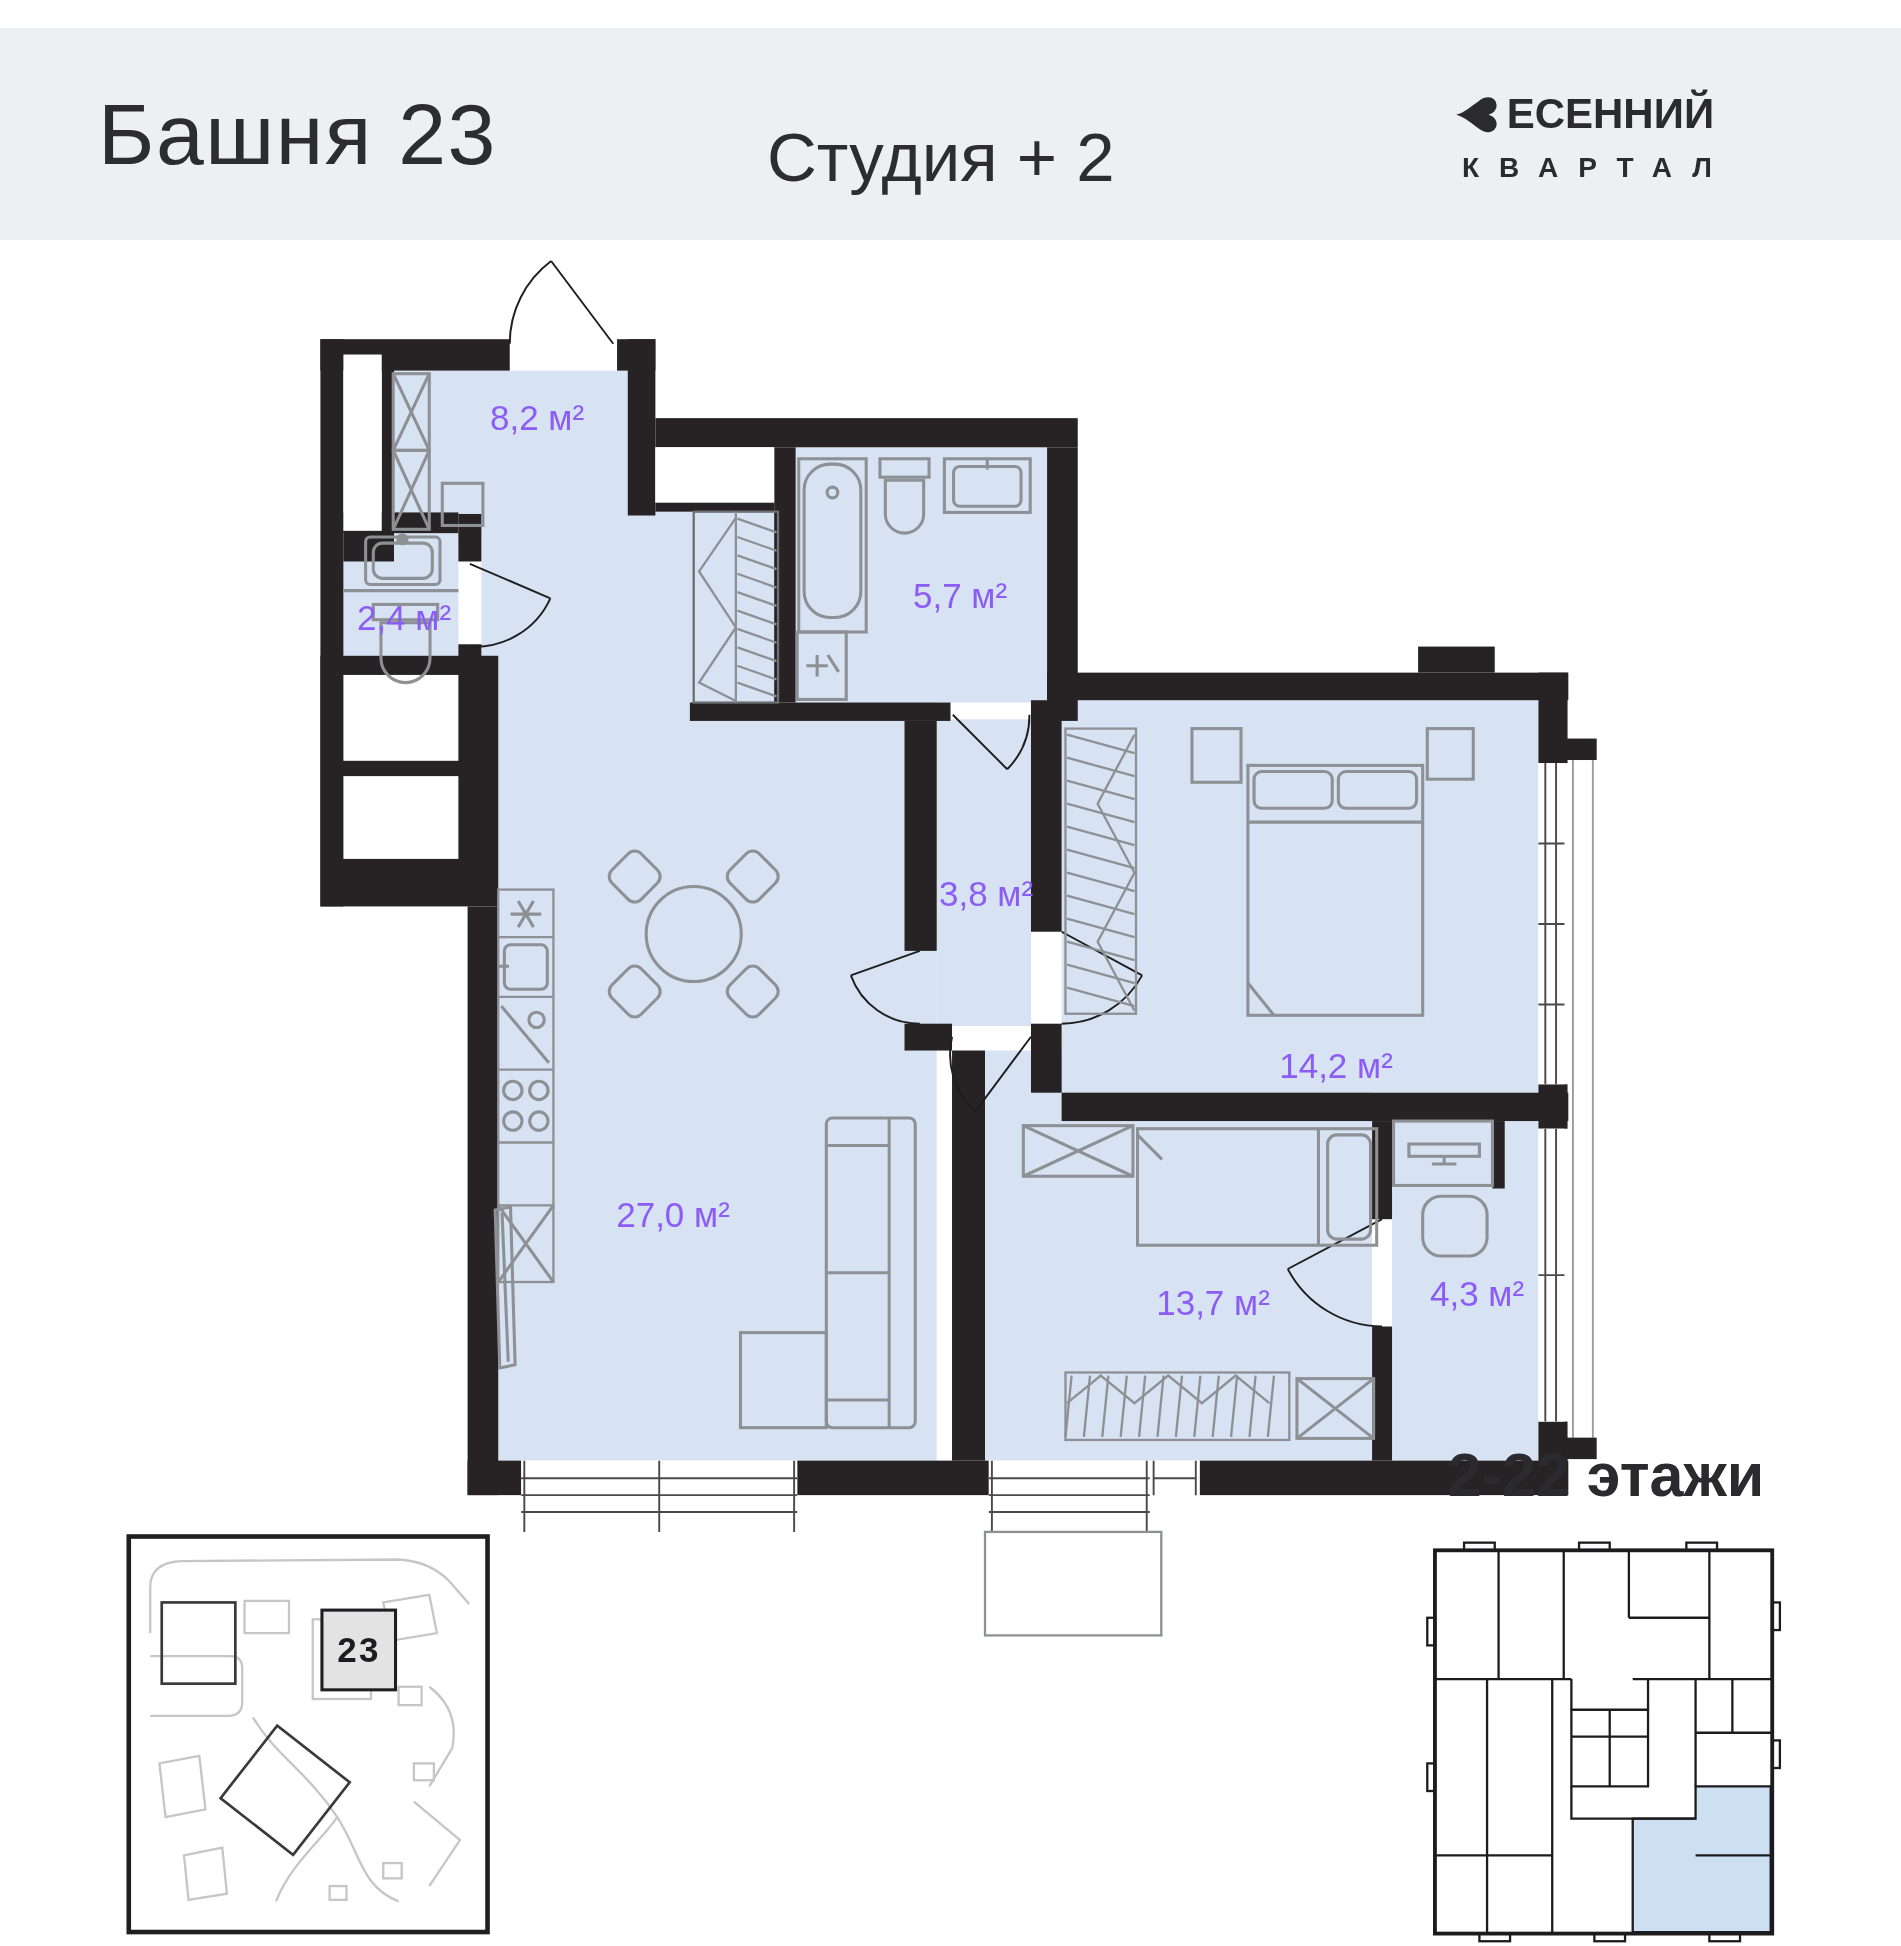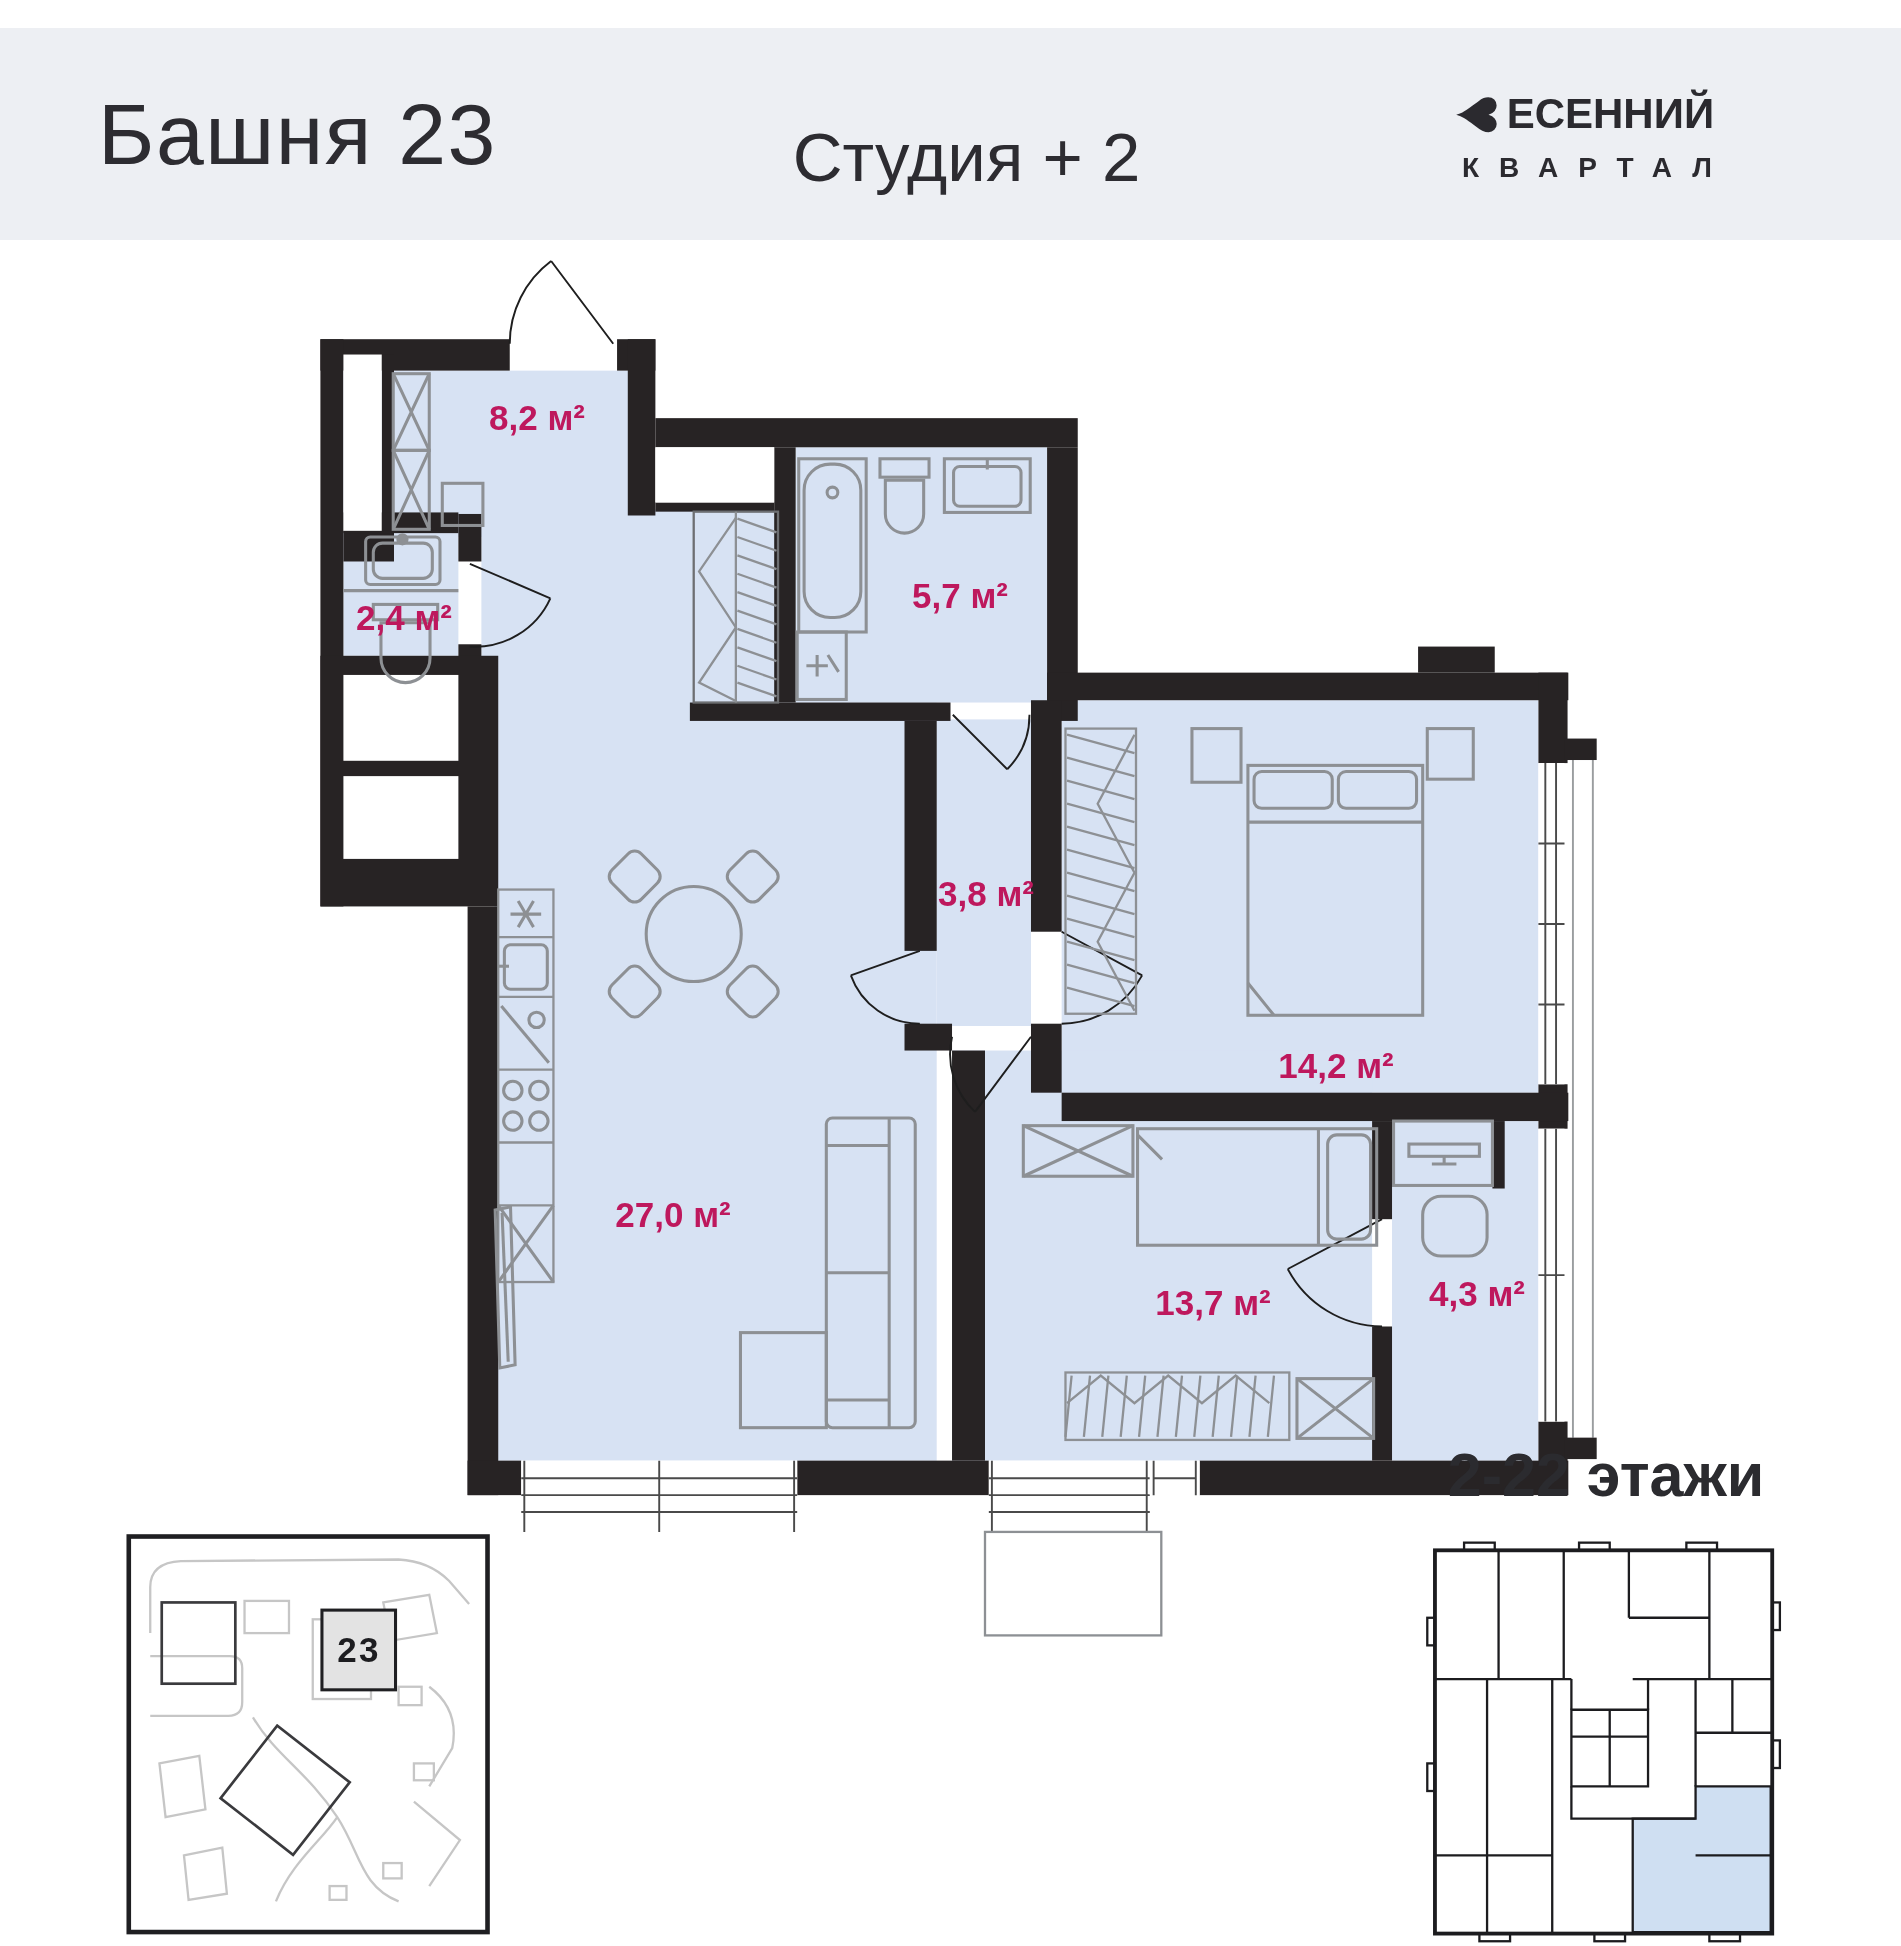--- a/index.html
+++ b/index.html
@@ -1,31 +1,31 @@
 <!DOCTYPE html>
 <html style="font-size:12.3px"><head>
 <meta charset="utf-8">
 <style>
   html,body{margin:0;padding:0;background:#ffffff;}
   body{width:1901px;height:1947px;position:relative;font-family:"Liberation Sans",sans-serif;overflow:hidden;}
   .band{position:absolute;left:0;top:28px;width:1901px;height:212px;background:#edeff3;}
   .tower{position:absolute;left:98px;top:28px;height:212px;display:flex;align-items:center;
          font-size:86px;font-weight:500;color:#2d2c31;letter-spacing:1.5px;}
   .center-col{position:absolute;left:767px;top:28px;width:399px;height:258px;display:flex;flex-direction:column;
-              align-items:center;justify-content:center;gap:17px;color:#2d2c31;}
+              justify-content:center;gap:17px;color:#2d2c31;}
   .type-line{font-size:69px;font-weight:500;}
   .area-line{font-size:74px;font-weight:500;}
   .logo{position:absolute;left:1334px;top:28px;width:506px;height:212px;display:flex;flex-direction:column;
         align-items:center;justify-content:center;color:#2b2a2f;}
   .logo-row{display:flex;align-items:center;gap:4.6px;}
   .logo-heart{font-size:71px;line-height:61px;transform:rotate(90deg);display:inline-block;}
   .logo-name{font-size:42px;font-weight:800;letter-spacing:0px;}
   .logo-sub{font-size:28px;font-weight:700;letter-spacing:20px;margin-top:7.7px;text-indent:20px;}
-  .room-label{position:absolute;transform:translate(-50%,-50%);font-size:35px;font-weight:700;
-              color:#be185d;white-space:nowrap;}
+  .room-label{position:absolute;transform:translate(-50%,-50%);font-size:35px;font-weight:400;
+              color:#8b5cf6;white-space:nowrap;}
   .floors-label{position:absolute;left:1403px;top:1440px;width:406px;text-align:center;
                 font-size:61px;font-weight:600;color:#2b2b2f;}
   .site-num{position:absolute;transform:translate(-50%,-50%);font-size:35px;font-weight:600;
             color:#1d1d20;letter-spacing:2.3px;}
   svg{position:absolute;left:0;top:0;}
 </style>
 </head>
 <body>
 
 <svg width="1901" height="1947" viewBox="0 0 2480 2539">

